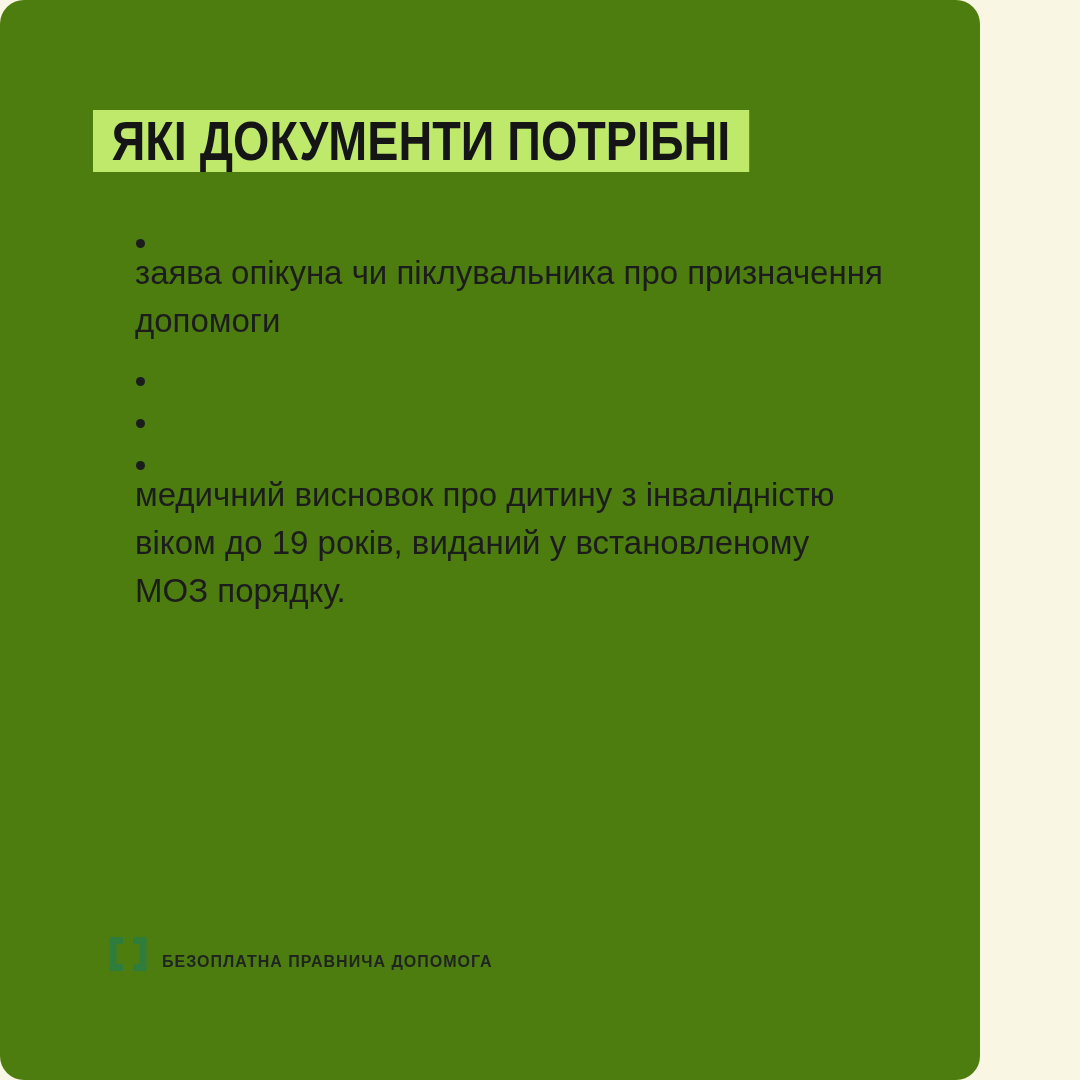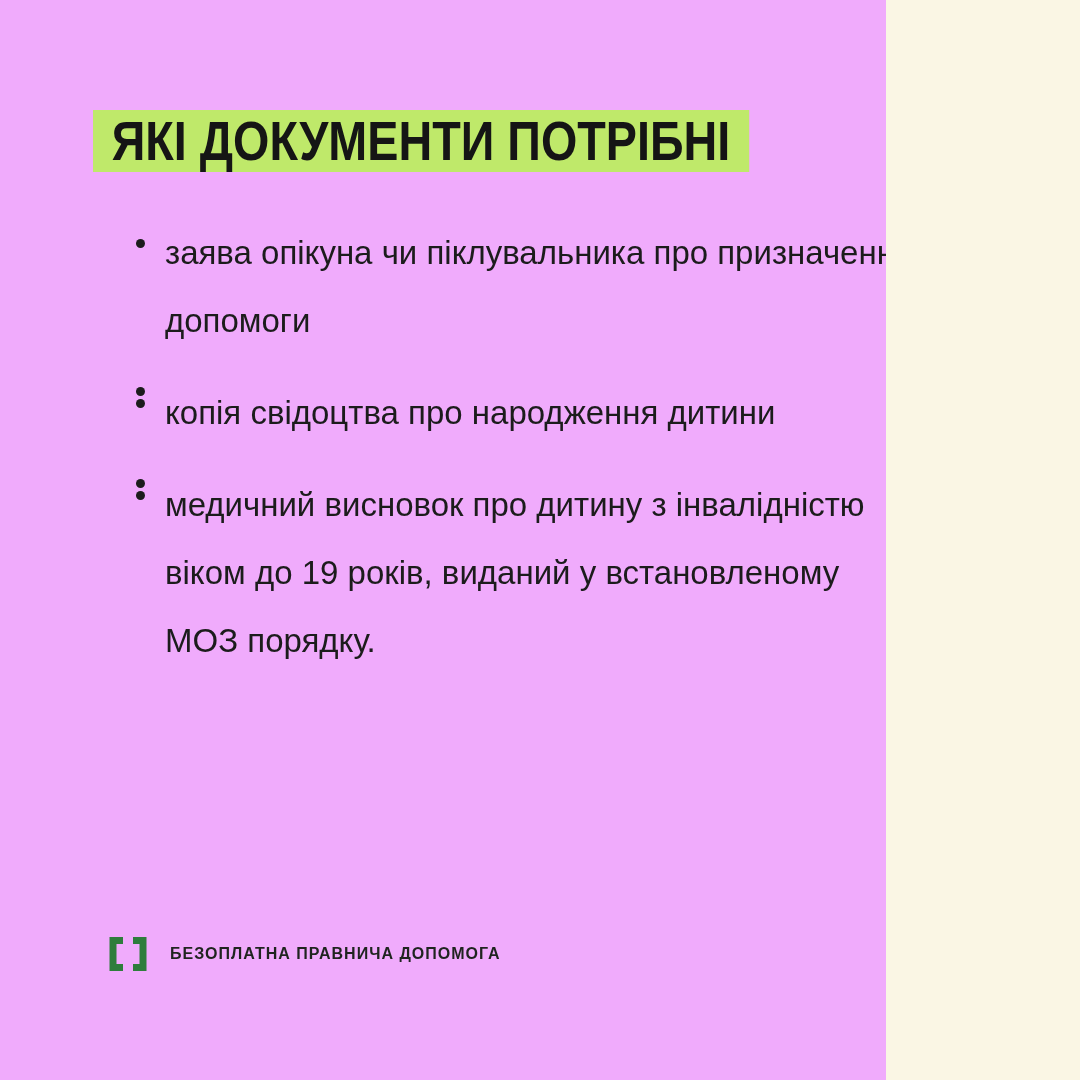--- a/index.html
+++ b/index.html
@@ -1,23 +1,24 @@
 <!DOCTYPE html>
 <html><head>
 <meta charset="utf-8">
 <style>
   * { box-sizing: border-box; }
   html, body { margin: 0; padding: 0; background: #FAF6E4; }
   .canvas {
     position: relative;
-    width: 886px;
+    width: 980px;
     height: 1080px;
-    background: #f0abfc;
+    background: #4d7c0f;
     font-family: "Liberation Sans", sans-serif;
     overflow: hidden;
+    border-radius: 24px;
   }
 
   
   .title {
     position: absolute;
     left: 93px;
     top: 110px;
     margin: 0;
     display: inline-block;
     background: #BFE96A;
@@ -38,23 +39,24 @@
     left: 135px;
     top: 219px;
     width: 880px;
     margin: 0;
     padding: 0;
     list-style: none;
   }
   .list li {
     display: flex;
     font-size: 33px;
-    line-height: 68px;
+    line-height: 48px;
     color: #1C1C1C;
     margin-bottom: 12px;
+    flex-direction: column;
   }
   .dot {
     flex: 0 0 30px;
     position: relative;
   }
   .dot::after {
     content: "";
     position: absolute;
     left: 1px;
     top: 20px;
@@ -66,22 +68,22 @@
   .item-text {
     white-space: pre-line;
   }
 
   
   .footer {
     position: absolute;
     left: 106px;
     top: 937px;
     display: flex;
-    align-items: center;
-    gap: 20px;
+    align-items: flex-end;
+    gap: 12px;
   }
   .brackets { display: block; }
   .brand {
     font-size: 16px;
     font-weight: bold;
     letter-spacing: 1px;
     color: #1F241F;
     white-space: nowrap;
   }
 </style>
@@ -96,24 +98,20 @@
     <li>
       <span class="dot"></span>
       <span class="item-text">заява опікуна чи піклувальника про призначення
 допомоги</span>
     </li>
     <li>
       <span class="dot"></span>
     </li>
     <li>
       <span class="dot"></span>
-      <span class="item-text">копія свідоцтва про народження дитини</span>
-    </li>
-    <li>
-      <span class="dot"></span>
     </li>
     <li>
       <span class="dot"></span>
       <span class="item-text">медичний висновок про дитину з інвалідністю
 віком до 19 років, виданий у встановленому
 МОЗ порядку.</span>
     </li>
   </ul>
 
   <div class="footer">

